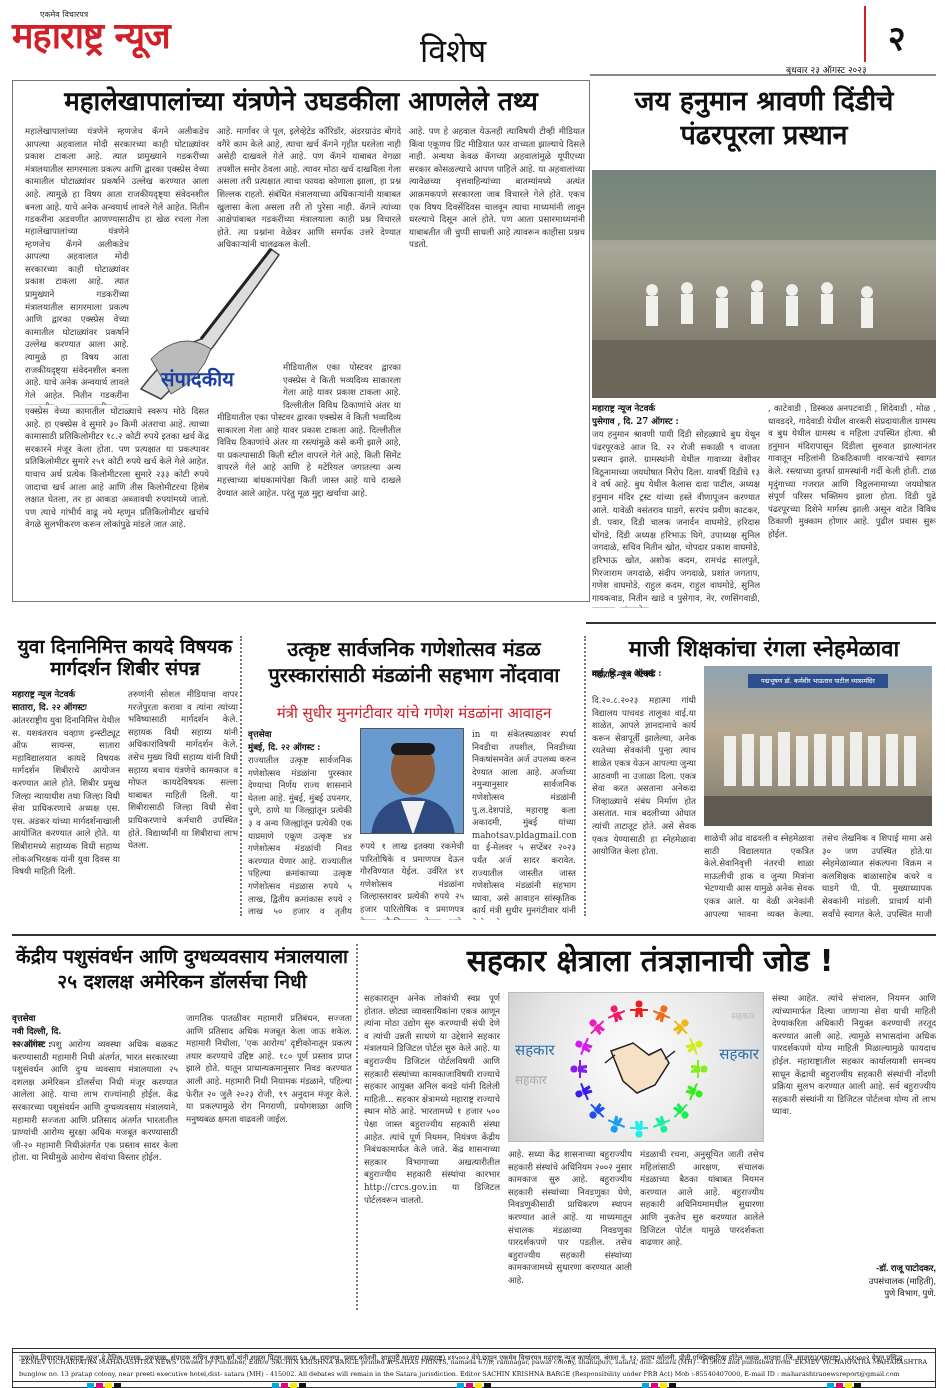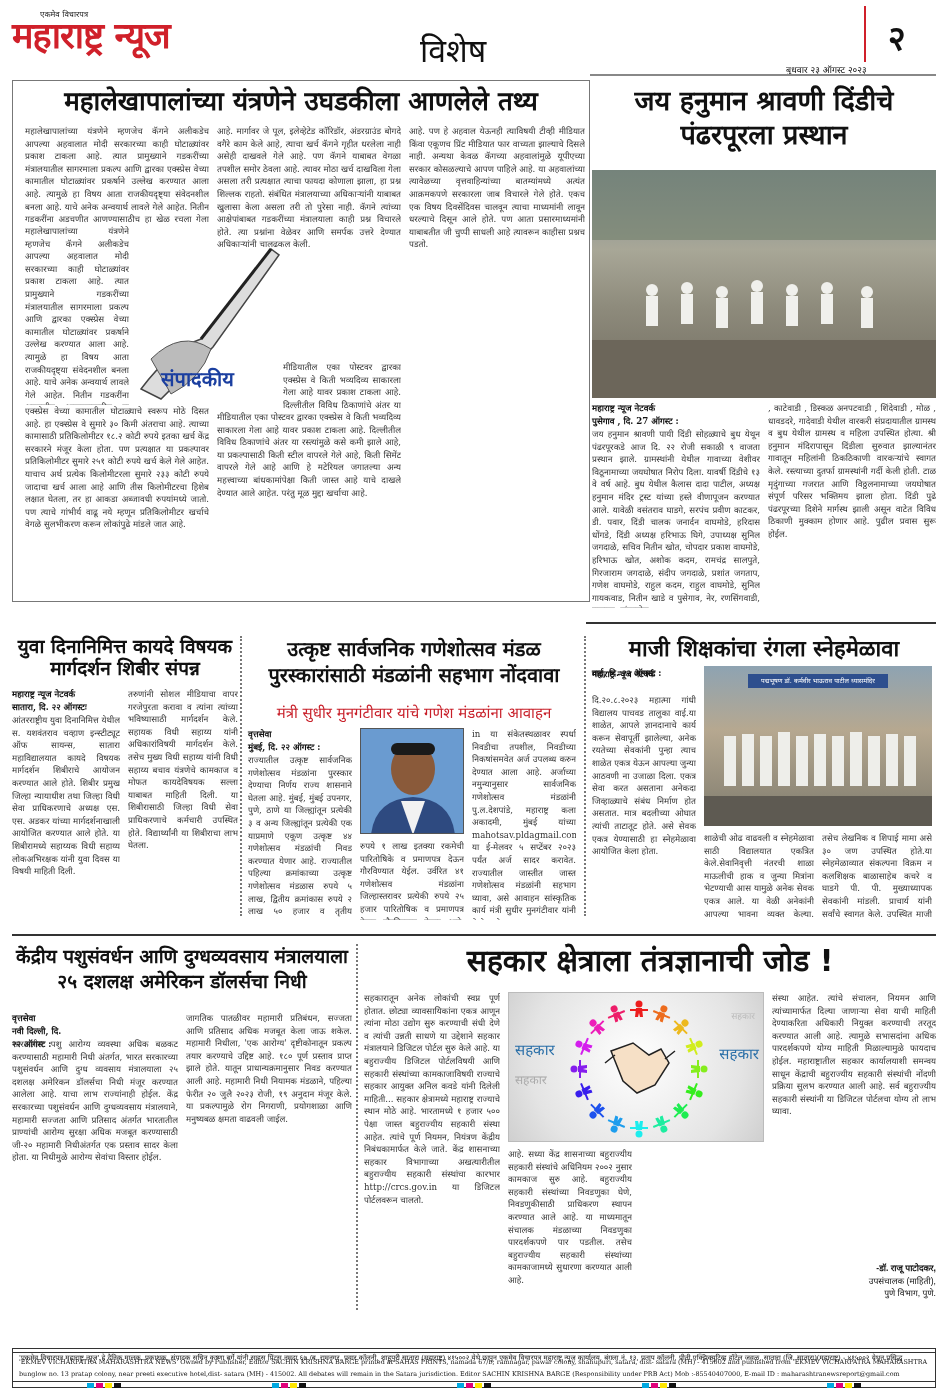--- a/index.html
+++ b/index.html
@@ -229,20 +229,21 @@
           <g fill="hsl(338,85%,52%)" transform="translate(107.80436092282476,22.41498711434538) rotate(337.5)">
             <circle cx="0" cy="-7" r="3.5"></circle>
             <path d="M-3 -3 L3 -3 L4 6 L1 6 L0 2 L-1 6 L-4 6 Z M-9 -2 L9 -2 L9 0 L-9 0 Z"></path>
           </g>
         </g>
       <path d="M102 58 L124 50 L140 62 L152 56 L160 70 L146 92 L128 100 L114 88 Z" fill="#f6e0c6" stroke="#222" stroke-width="1.5"></path>
       <path d="M106 62 L96 70 M156 66 L166 58" stroke="#222" stroke-width="1.5"></path>
     </svg>
   </div>
   <div class="body-text" style="position:absolute;left:144px;top:204px;width:124px;height:160px">आहे. सध्या केंद्र शासनाच्या बहुराज्यीय सहकारी संस्थांचे अधिनियम २००२ नुसार कामकाज सुरु आहे. बहुराज्यीय सहकारी संस्थांच्या निवडणुका घेणे, निवडणुकीसाठी प्राधिकरण स्थापन करण्यात आले आहे. या माध्यमातून संचालक मंडळाच्या निवडणुका पारदर्शकपणे पार पडतील. तसेच बहुराज्यीय सहकारी संस्थांच्या कामकाजामध्ये सुधारणा करण्यात आली आहे.</div>
+  <div class="body-text" style="position:absolute;left:276px;top:204px;width:124px;height:160px">मंडळाची रचना, अनुसूचित जाती तसेच महिलांसाठी आरक्षण, संचालक मंडळाच्या बैठका यांबाबत नियमन करण्यात आले आहे. बहुराज्यीय सहकारी अधिनियमामधील सुधारणा आणि नुकतेच सुरु करण्यात आलेले डिजिटल पोर्टल यामुळे पारदर्शकता वाढणार आहे.</div>
   <div class="body-text" style="position:absolute;left:408px;top:48px;width:164px;height:266px">संस्था आहेत. त्यांचे संचालन, नियमन आणि त्यांच्यामार्फत दिल्या जाणाऱ्या सेवा याची माहिती देण्याकरिता अधिकारी नियुक्त करण्याची तरतूद करण्यात आली आहे. त्यामुळे सभासदांना अधिक पारदर्शकपणे योग्य माहिती मिळाल्यामुळे फायदाच होईल. महाराष्ट्रातील सहकार कार्यालयाशी समन्वय साधून केंद्राची बहुराज्यीय सहकारी संस्थांची नोंदणी प्रक्रिया सुलभ करण्यात आली आहे. सर्व बहुराज्यीय सहकारी संस्थांनी या डिजिटल पोर्टलचा योग्य तो लाभ घ्यावा.</div>
   <div style="position:absolute;left:408px;top:318px;width:164px;text-align:right;font-size:8.6px;line-height:12.6px;font-family:Liberation Sans, sans-serif">
     <div style="font-weight:bold">-डॉ. राजू पाटोदकर,</div>
     <div>उपसंचालक (माहिती),</div>
     <div>पुणे विभाग, पुणे.</div>
   </div>
 </div>
 
 <div class="abs footer-box" style="left:12px;top:1348px;width:924px;height:40px">
   <div style="white-space:nowrap;overflow:hidden">'एकमेव विचारपत्र महाराष्ट्र न्यूज' हे दैनिक मालक, प्रकाशक, संपादक सचिन कृष्णा बर्गे यांनी साहस प्रिंट्स नमदा ६७ /ब, रामनगर, पवार कॉलनी, शाहूपुरी सातारा (महाराष्ट्र) ४१५००२ येथे छापून एकमेव विचारपत्र महाराष्ट्र न्यूज कार्यालय, बंगला नं. १३, प्रताप कॉलनी, प्रीती एक्झिक्युटिव्ह हॉटेल जवळ, सातारा (जि. सातारा)(महाराष्ट्र) - ४१५००२ येथून प्रसिद्ध</div>

